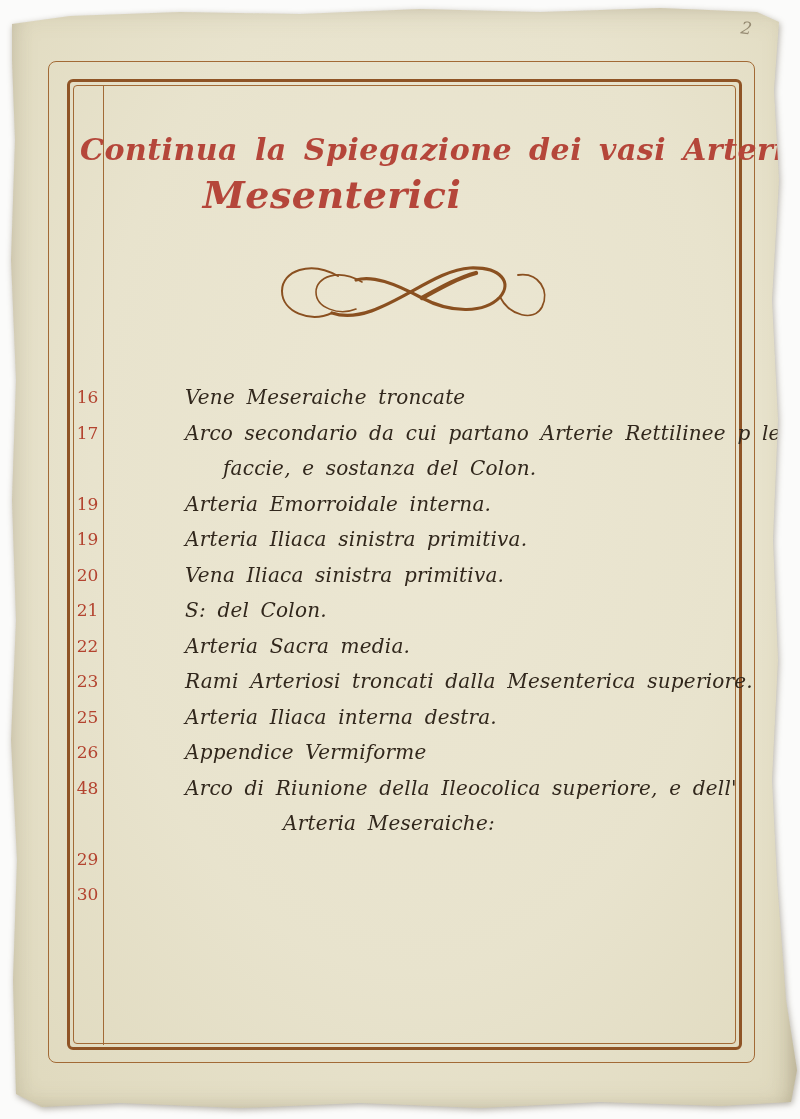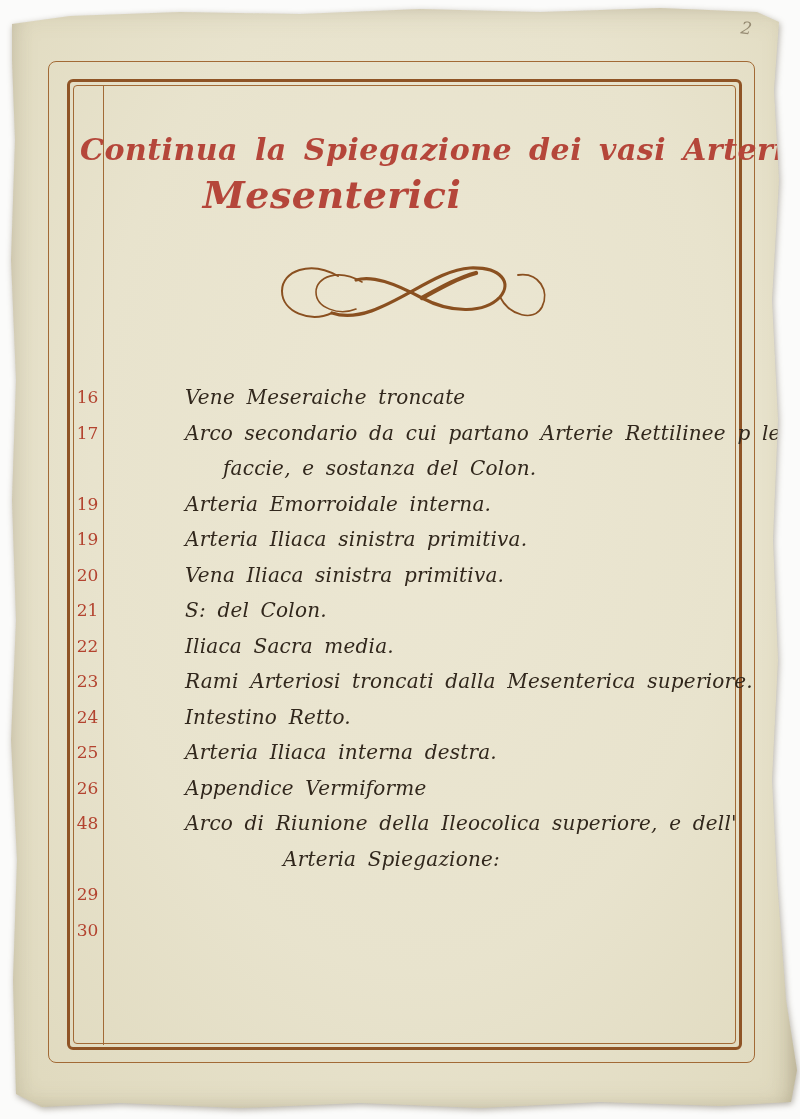--- a/index.html
+++ b/index.html
@@ -163,58 +163,52 @@
   <div class="row" data-num="21">
     <span class="num">21</span>
     <span class="lines">
               <span class="line line1">S: del Colon.</span>
             </span>
   </div>
 
   <div class="row" data-num="22">
     <span class="num">22</span>
     <span class="lines">
-              <span class="line line1">Iliaca Sacra media.</span>
+              <span class="line line1">Arteria Sacra media.</span>
             </span>
   </div>
 
   <div class="row" data-num="23">
     <span class="num">23</span>
     <span class="lines">
               <span class="line line1">Rami Arteriosi troncati dalla Mesenterica superiore.</span>
             </span>
   </div>
 
-  <div class="row" data-num="24">
-    <span class="num">24</span>
-    <span class="lines">
-              <span class="line line1">Intestino Retto.</span>
-            </span>
-  </div>
 
   <div class="row" data-num="25">
     <span class="num">25</span>
     <span class="lines">
               <span class="line line1">Arteria Iliaca interna destra.</span>
             </span>
   </div>
 
   <div class="row" data-num="26">
     <span class="num">26</span>
     <span class="lines">
               <span class="line line1">Appendice Vermiforme</span>
             </span>
   </div>
 
 
   <div class="row" data-num="28">
     <span class="num">48</span>
     <span class="lines">
               <span class="line line1">Arco di Riunione della Ileocolica superiore, e dell'</span>
-              <span class="line line2">Arteria Spiegazione:</span>
+              <span class="line line2">Arteria Meseraiche:</span>
             </span>
   </div>
 
   <div class="row" data-num="29">
     <span class="num">29</span>
   </div>
 
   <div class="row" data-num="30">
     <span class="num">30</span>
   </div>

